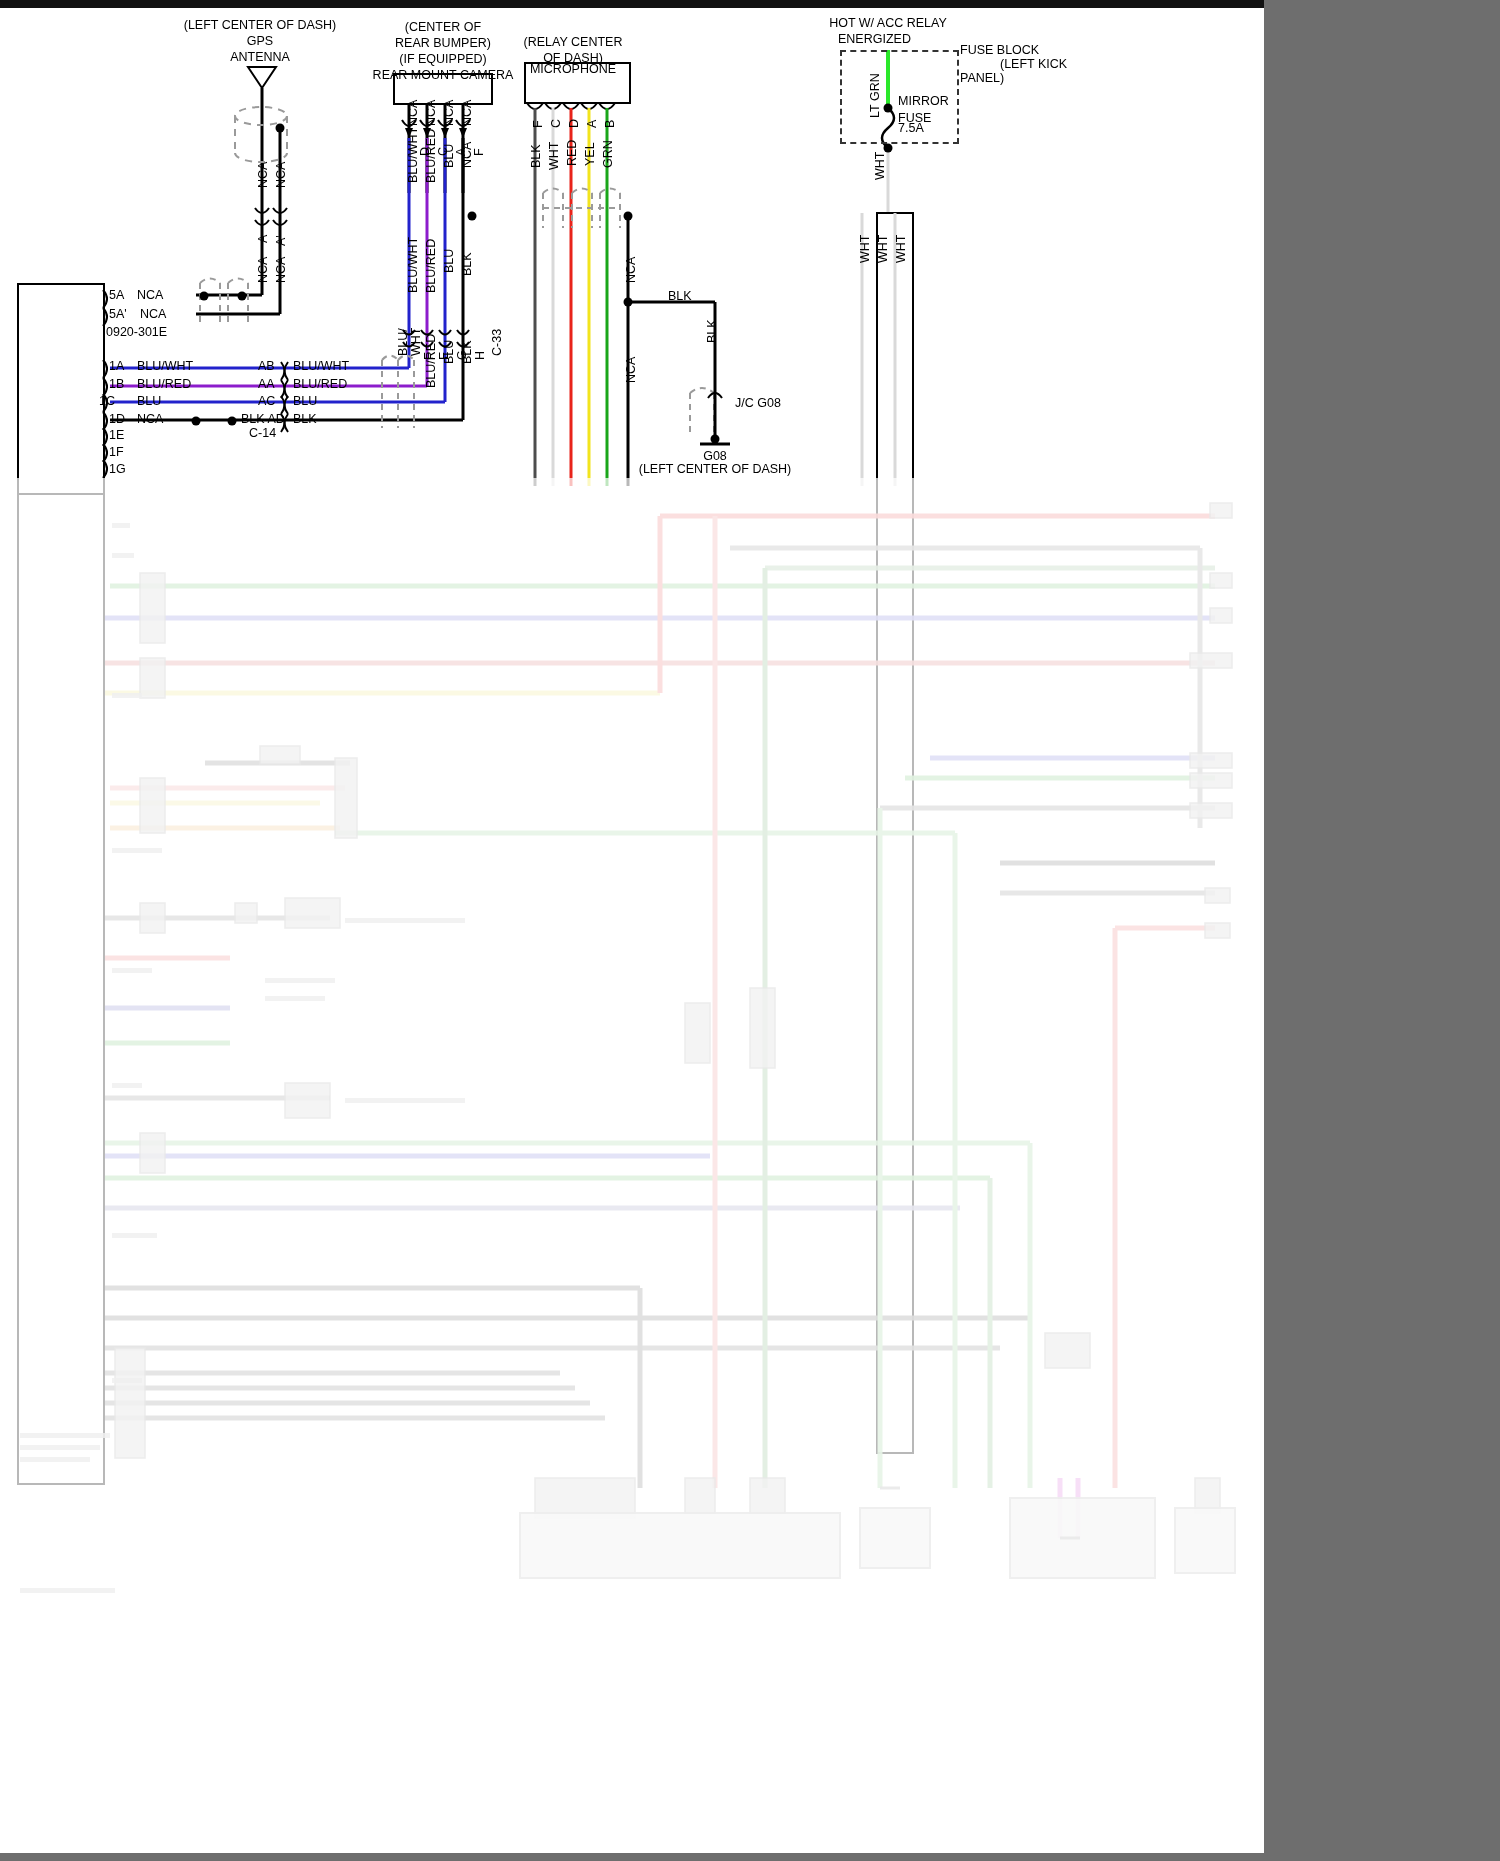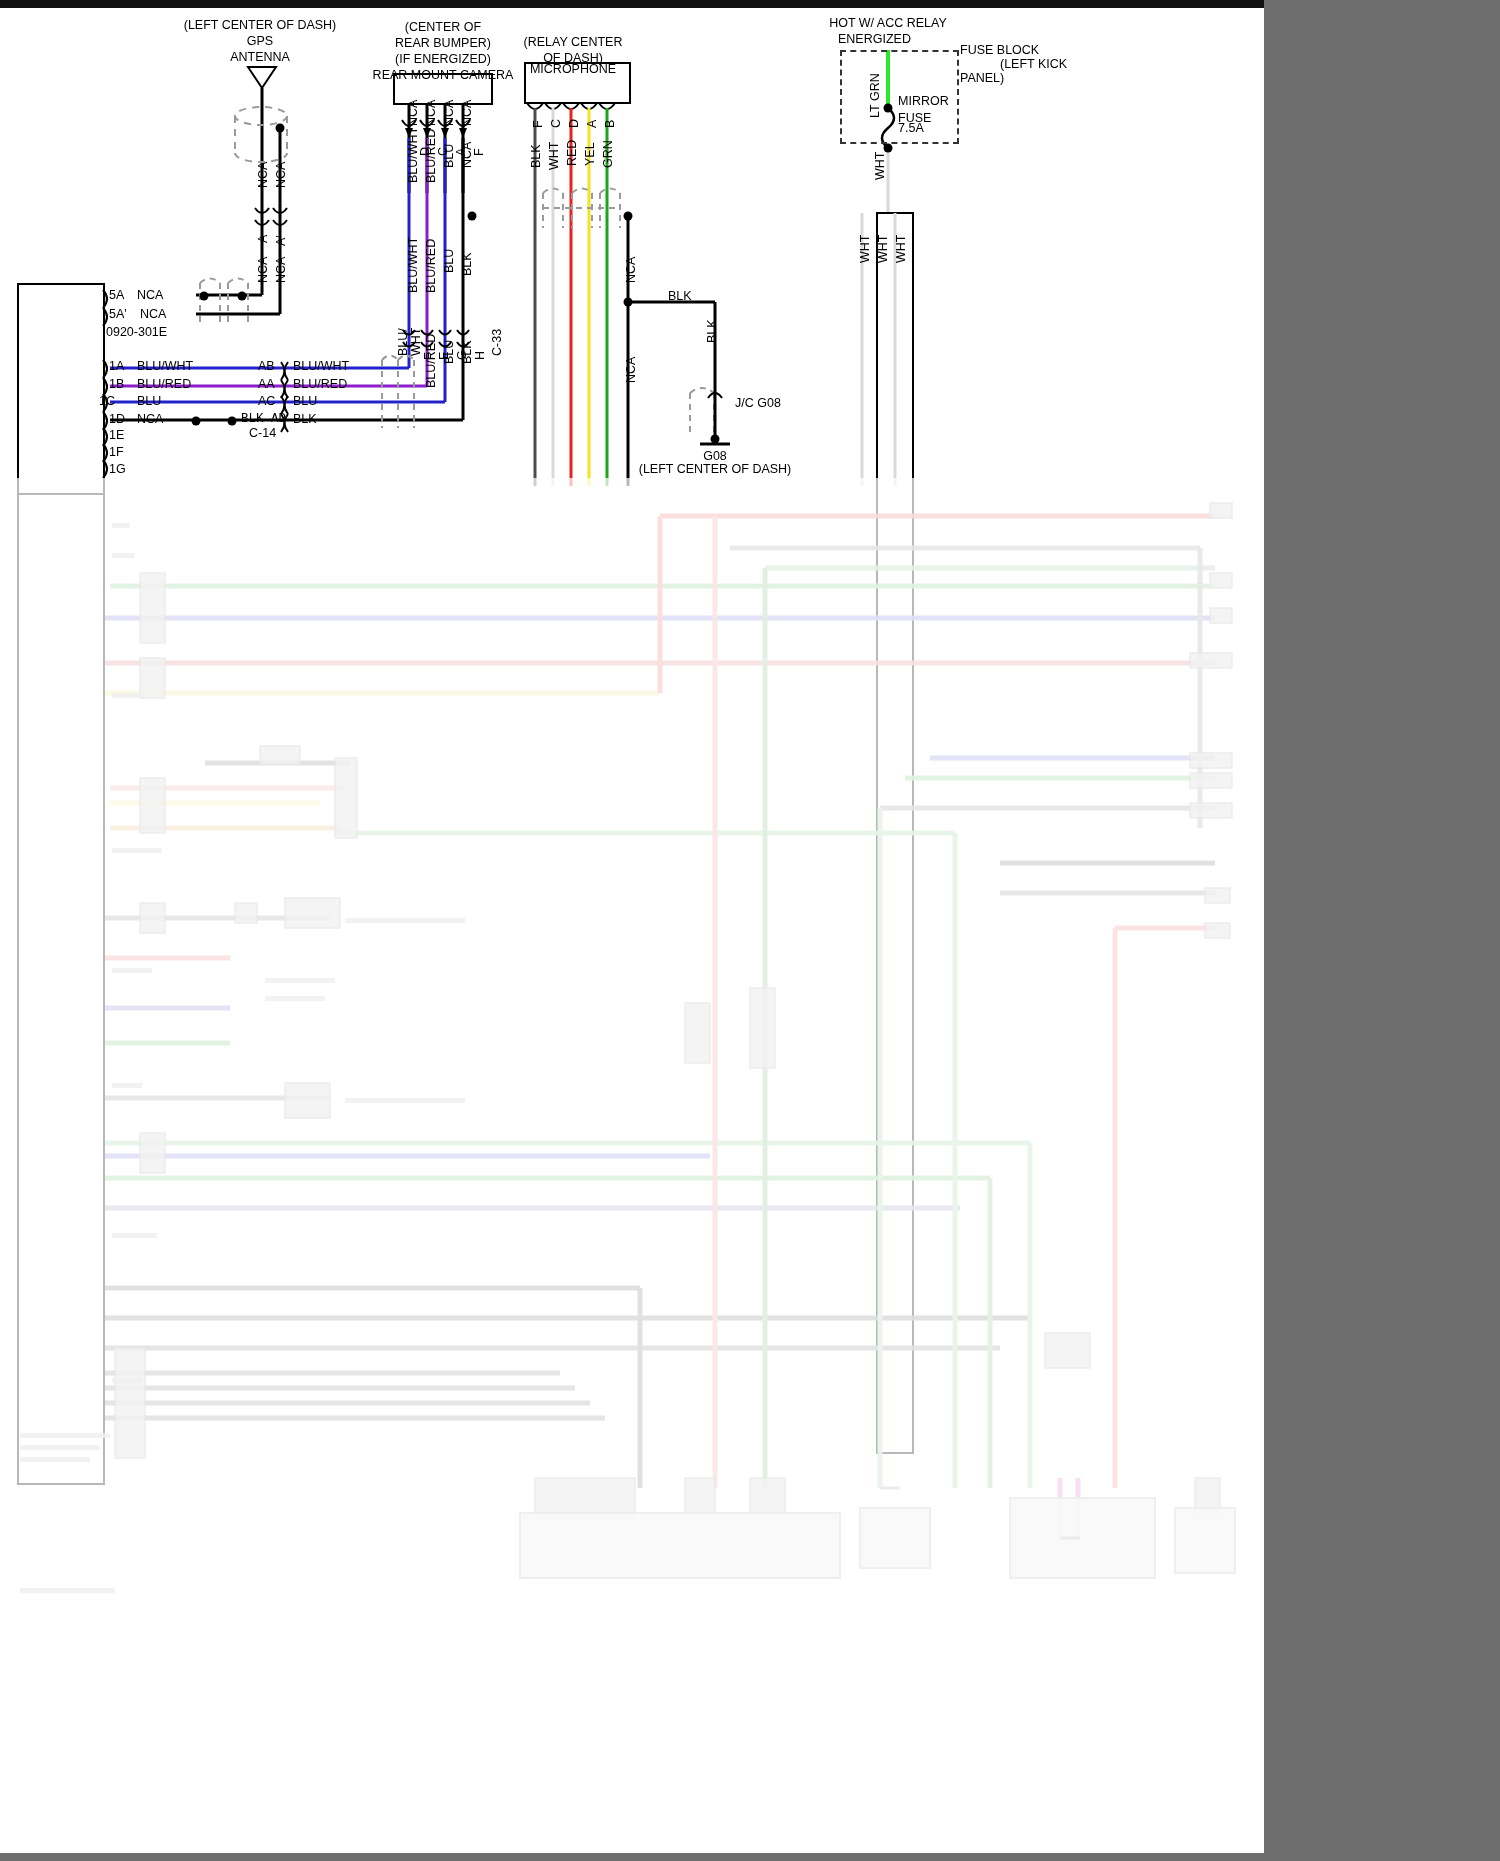--- a/index.html
+++ b/index.html
@@ -201,21 +201,21 @@
 
     <div class="vlbl" style="left:256px;top:180px;">NCA</div>
     <div class="vlbl" style="left:274px;top:180px;">NCA</div>
     <div class="vlbl" style="left:256px;top:275px;">NCA</div>
     <div class="vlbl" style="left:274px;top:275px;">NCA</div>
     <div class="vlbl" style="left:256px;top:235px;">A</div>
     <div class="vlbl" style="left:274px;top:238px;">A'</div>
 
     <div class="lbl c" style="left:443px;top:12px;">(CENTER OF</div>
     <div class="lbl c" style="left:443px;top:28px;">REAR BUMPER)</div>
-    <div class="lbl c" style="left:443px;top:44px;">(IF ENERGIZED)</div>
+    <div class="lbl c" style="left:443px;top:44px;">(IF EQUIPPED)</div>
     <div class="lbl c" style="left:443px;top:60px;">REAR MOUNT CAMERA</div>
 
     <div class="vlbl" style="left:406px;top:118px;">NCA</div>
     <div class="vlbl" style="left:424px;top:118px;">NCA</div>
     <div class="vlbl" style="left:442px;top:118px;">NCA</div>
     <div class="vlbl" style="left:460px;top:118px;">NCA</div>
 
     <div class="vlbl" style="left:418px;top:148px;">D</div>
     <div class="vlbl" style="left:436px;top:148px;">C</div>
     <div class="vlbl" style="left:454px;top:148px;">A</div>
@@ -298,21 +298,21 @@
     <div class="lbl" style="left:109px;top:420px;">1E</div>
     <div class="lbl" style="left:109px;top:437px;">1F</div>
     <div class="lbl" style="left:109px;top:454px;">1G</div>
 
     <div class="lbl" style="left:258px;top:351px;">AB</div>
     <div class="lbl" style="left:293px;top:351px;">BLU/WHT</div>
     <div class="lbl" style="left:258px;top:369px;">AA</div>
     <div class="lbl" style="left:293px;top:369px;">BLU/RED</div>
     <div class="lbl" style="left:258px;top:386px;">AC</div>
     <div class="lbl" style="left:293px;top:386px;">BLU</div>
-    <div class="lbl" style="left:241px;top:404px;font-family:Liberation Mono, monospace;">BLK AD</div>
+    <div class="lbl" style="left:241px;top:404px;">BLK AD</div>
     <div class="lbl" style="left:293px;top:404px;">BLK</div>
     <div class="lbl" style="left:249px;top:418px;">C-14</div>
 
     <svg id="lower" style="left:0;top:470px;width:1264px;height:1391px;">
       <g stroke-width="5" fill="none" opacity="0.9">
 
         <path d="M660,38 L1215,38" stroke="#f08080"></path>
         <path d="M110,108 L1215,108" stroke="#8fcf8f"></path>
         <path d="M105,140 L1215,140" stroke="#8f8fe0"></path>
         <path d="M105,185 L1215,185" stroke="#e09090"></path>

